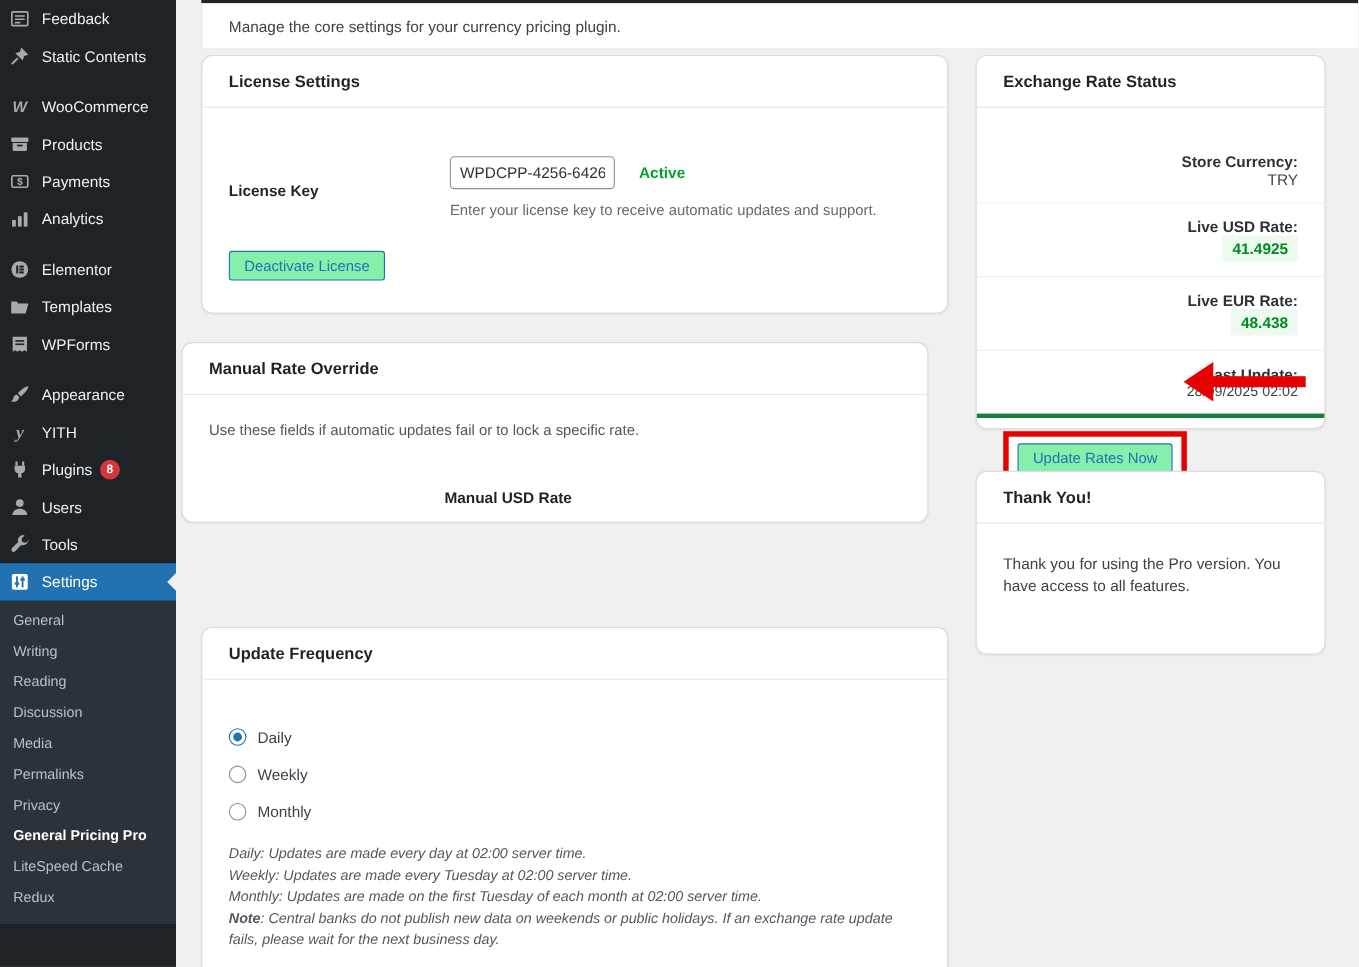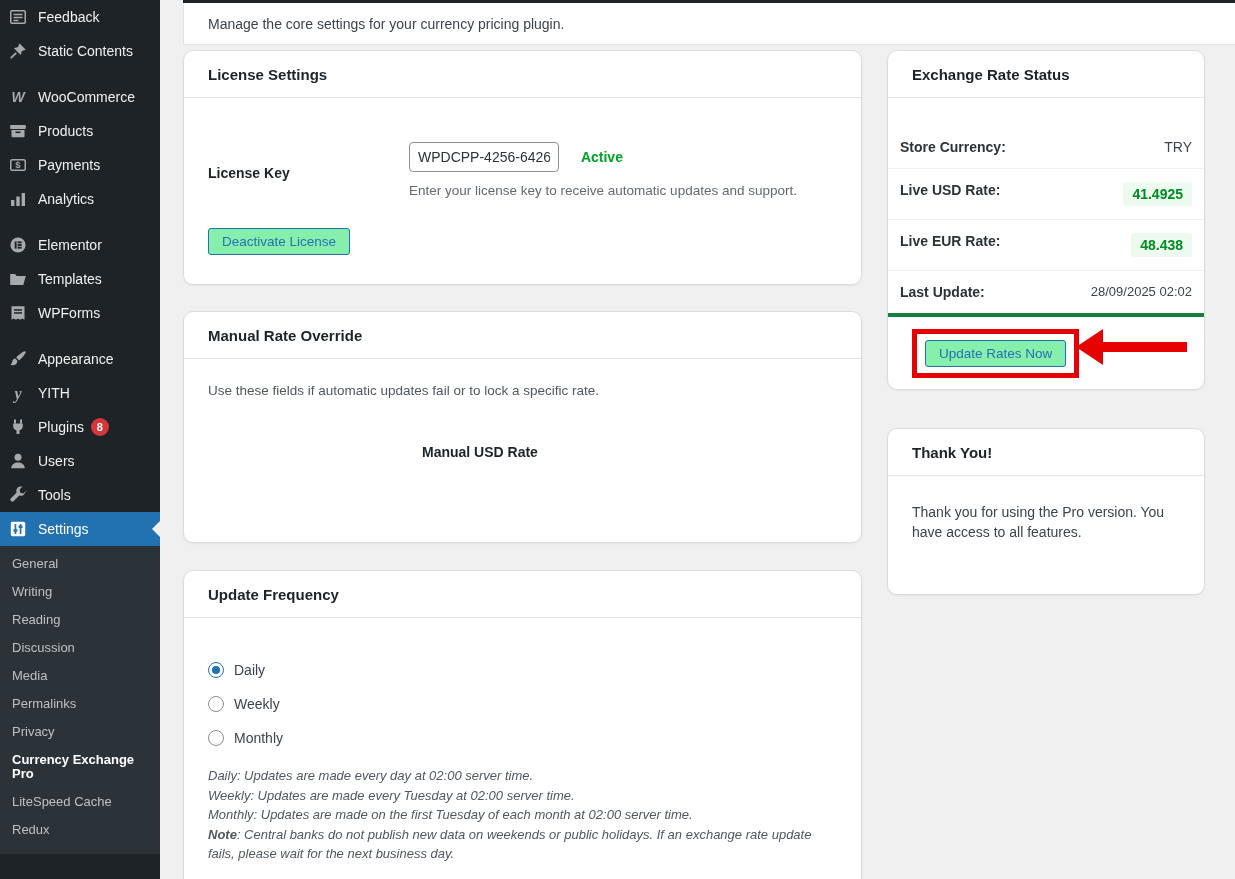--- a/index.html
+++ b/index.html
@@ -27,21 +27,21 @@
   .topbar { position:absolute; left:183px; top:3px; width:1210px; height:42px; background:#fff;
             border:1px solid #e2e4e7; border-top:none; display:flex; align-items:center; padding:0 24px;
             color:#3c434a; font-size:14px; }
 
   
   .card { position:absolute; background:#fff; border:1px solid #dcdcde; border-radius:10px; box-shadow:0 1px 2px rgba(0,0,0,.05); }
   .card-header { padding:15px 24px 14px; border-bottom:1px solid #e2e4e7; font-size:15px; font-weight:700; color:#1d2327; }
   .card-body { padding:24px; font-size:14px; color:#3c434a; }
 
   #license-card   { left:183px; top:50px;  width:679px; height:235px; }
-  #manual-card    { left:183px; top:311px; width:679px; height:232px; }
+  #manual-card    { left:165px; top:311px; width:679px; height:164px; }
   #frequency-card { left:183px; top:570px; width:679px; height:350px; }
   #exchange-card  { left:887px; top:50px;  width:318px; height:340px; }
   #thanks-card    { left:887px; top:428px; width:318px; height:167px; }
 
   .form-row { display:flex; align-items:center; }
   .form-label { width:201px; font-weight:700; color:#1d2327; padding-top:6px; flex:0 0 201px; }
   .text-input { width:150px; height:30px; border:1px solid #8c8f94; border-radius:4px; padding:0 8px; font-size:14px; color:#2c3338; font-family:inherit; background:#fff; }
   .help-text { margin-top:11px; font-size:13.5px; color:#646970; }
   .status-active { margin-left:18px; color:#00a32a; font-weight:700; line-height:30px; }
 
@@ -59,21 +59,21 @@
   .radio-row input[type=radio] { appearance:none; -webkit-appearance:none; width:16px; height:16px; border:1px solid #8c8f94;
       border-radius:50%; background:#fff; margin:0 10px 0 0; position:relative; cursor:pointer; }
   .radio-row input[type=radio]:checked { border-color:#2271b1; }
   .radio-row input[type=radio]:checked::before { content:""; position:absolute; left:3px; top:3px; width:8px; height:8px; border-radius:50%; background:#2271b1; }
   .radio-label { font-size:14px; color:#3c434a; }
   .freq-notes { margin-top:20px; font-style:italic; font-size:13px; color:#50575e; line-height:19.5px; max-width:640px; }
   .freq-notes strong { font-weight:700; }
 
   
   #exchange-card .card-body { padding:28px 0 0; }
-  .status-row { display:flex; justify-content:space-between; align-items:flex-start; padding:13px 12px; }
+  .status-row { display:flex; justify-content:space-between; align-items:flex-end; padding:13px 24px;flex-direction:column; }
   .status-row + .status-row { border-top:1px solid #f0f0f1; }
   .status-label { font-weight:700; color:#2c3338; font-size:14px; }
   .status-value { color:#3c434a; font-size:14px; }
   .status-value.small { font-size:13px; }
   .badge-green { background:#edfaef; color:#008a20; font-weight:700; padding:4px 9px; border-radius:3px; font-size:14px; }
   .button-row { padding:12px 24px 18px; border-top:4px solid #15803d; }
   .red-box { display:inline-block; border:5px solid #e60000; padding:6px 8px; background:#fff; }
 
   
   .red-arrow { position:absolute; left:1076px; top:329px; width:112px; height:36px; z-index:6; pointer-events:none; }
@@ -234,21 +234,21 @@
     </div>
 
     <nav class="submenu">
       <div class="submenu-item">General</div>
       <div class="submenu-item">Writing</div>
       <div class="submenu-item">Reading</div>
       <div class="submenu-item">Discussion</div>
       <div class="submenu-item">Media</div>
       <div class="submenu-item">Permalinks</div>
       <div class="submenu-item">Privacy</div>
-      <div class="submenu-item active">Currency Exchange Pro</div>
+      <div class="submenu-item active">General Pricing Pro</div>
       <div class="submenu-item">LiteSpeed Cache</div>
       <div class="submenu-item">Redux</div>
     </nav>
   </aside>
 
   <div class="admin-strip"></div>
   <div class="topbar">
     <span>Manage the core settings for your currency pricing plugin.</span>
   </div>
 

